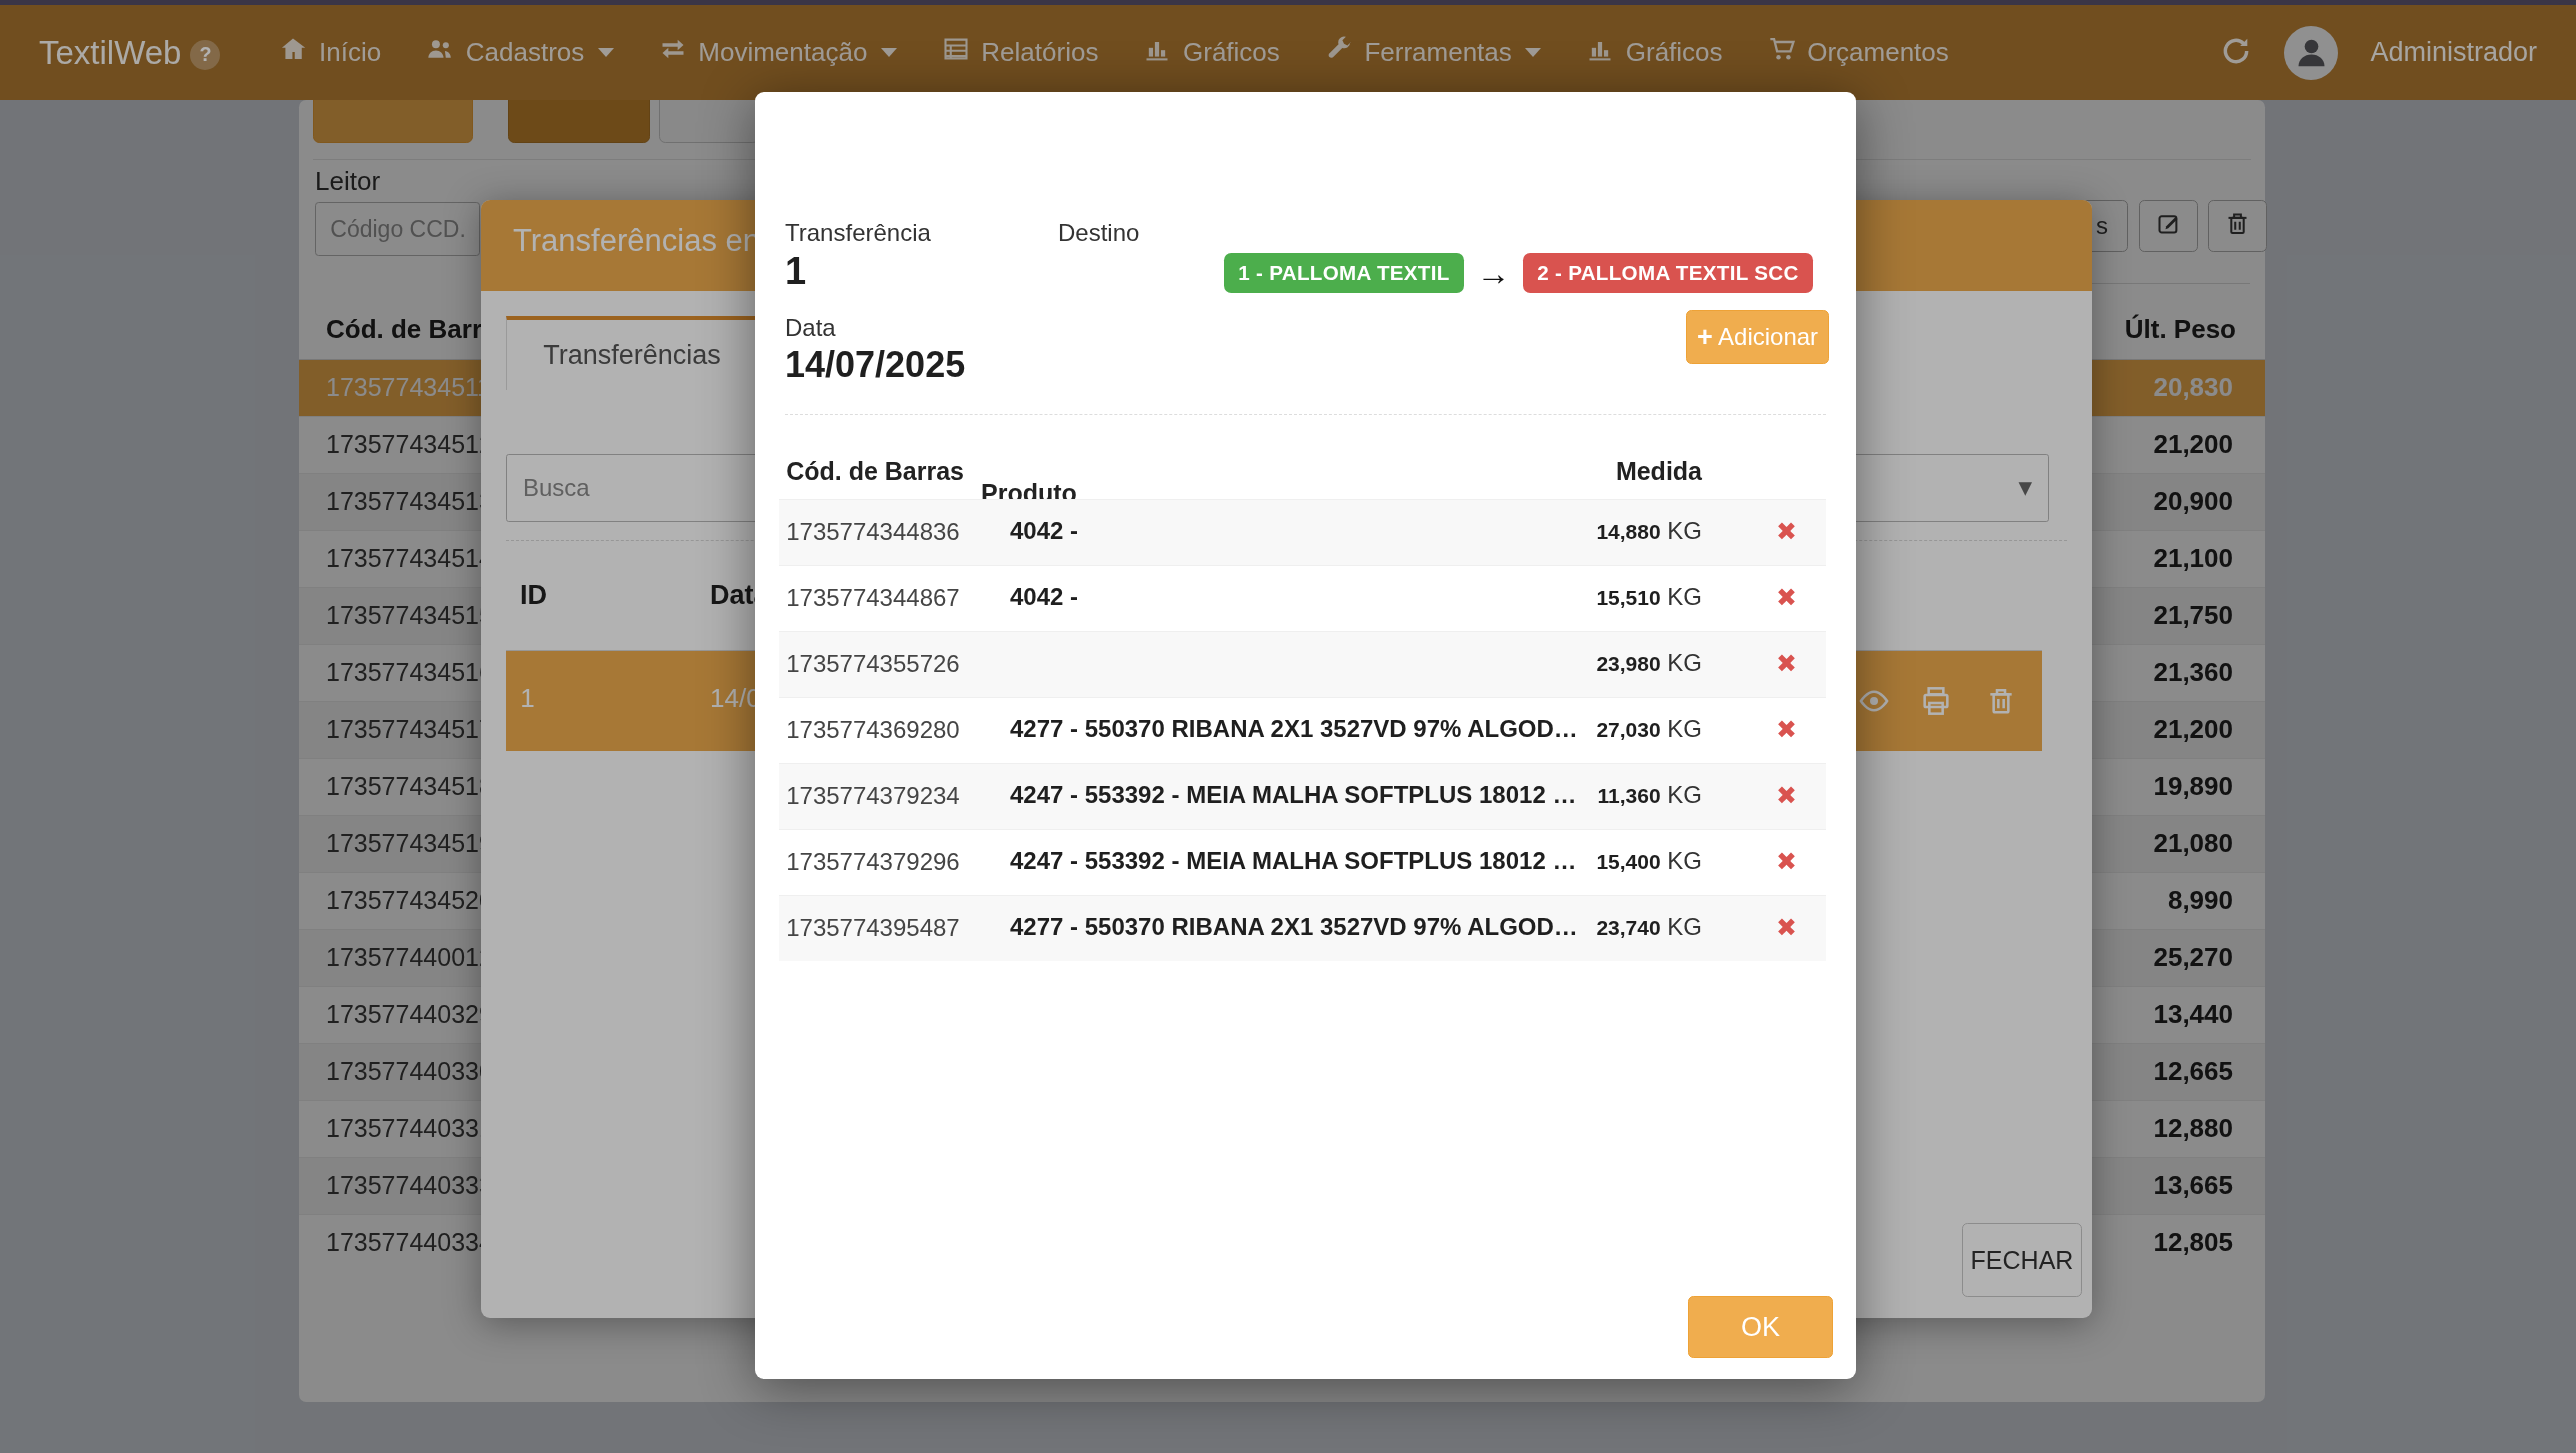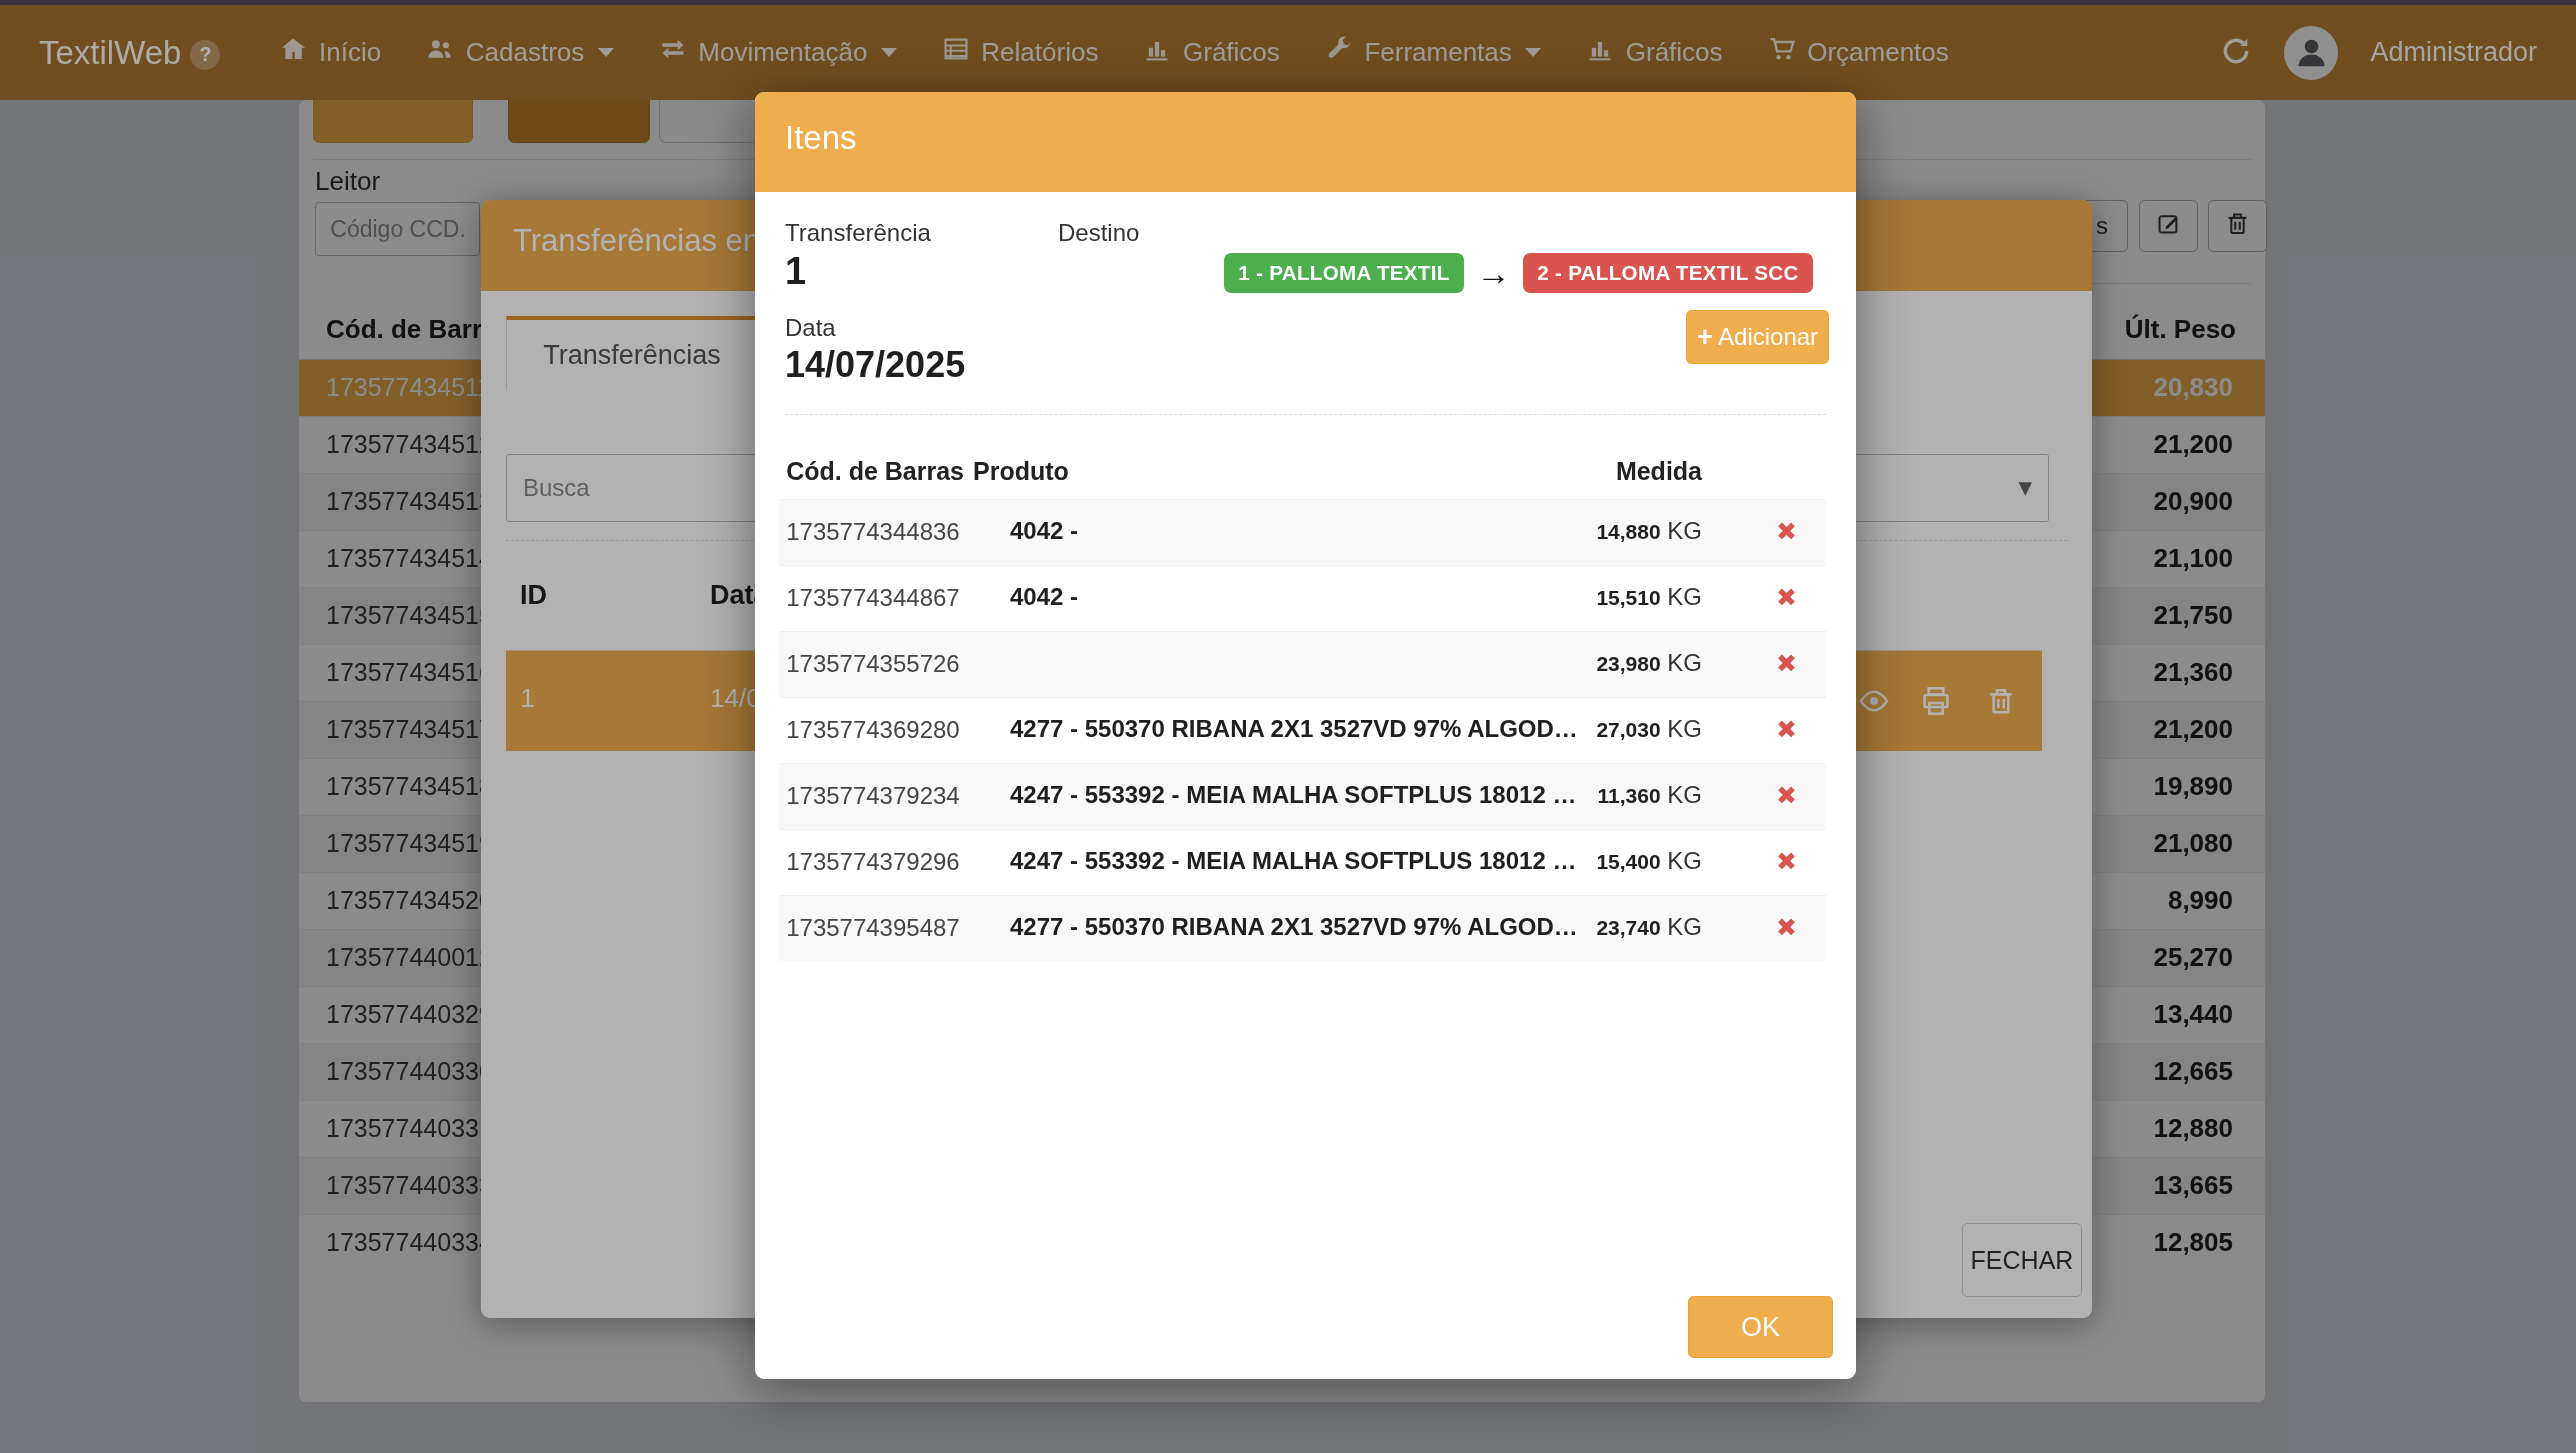--- a/index.html
+++ b/index.html
@@ -100,21 +100,21 @@
   .badge-row{position:absolute;left:469px;top:161px;display:flex;align-items:center;gap:12.5px;}
   .badge{padding:8px 14.3px;border-radius:7.2px;font-size:20.6px;font-weight:700;color:#fff;white-space:nowrap;letter-spacing:0.3px;}
   .badge-green{background:#4cae4c;} .badge-red{background:#d9534f;}
   .badge-arrow{font-size:34px;font-weight:700;color:#111;line-height:1;}
   .btn-adicionar{position:absolute;left:931px;top:218px;width:141px;height:52px;background:#f0ad4e;border:0.9px solid #eea236;
                  border-radius:5.4px;color:#fff;font-size:24px;display:flex;align-items:center;justify-content:center;gap:5.4px;}
   .btn-adicionar .plus{font-weight:700;font-size:27px;}
   .m3-dashed{position:absolute;left:30px;width:1041px;top:322px;border-top:1.8px dashed #ddd;}
   .m3-thead{position:absolute;left:24px;top:361px;width:1047px;height:47px;border-bottom:1.8px solid #e3e3e3;box-sizing:border-box;}
   .m3-th{position:absolute;top:3.6px;font-size:25px;font-weight:700;color:#222;}
-  .th-cod{left:7.2px;} .th-prod{left:194px;} .th-med{right:124px;}
+  .th-cod{left:7.2px;} .th-prod{left:202px;margin-top:22px;} .th-med{right:124px;}
   .m3-rows{position:absolute;left:24px;top:407px;width:1047px;}
   .itrow{position:relative;height:65px;border-top:0.9px solid #efefef;}
   .itrow:nth-child(odd){background:#f8f8f8;}
   .it-code{position:absolute;left:7.2px;top:18px;font-size:24px;color:#454545;}
   .it-prod{position:absolute;left:202px;top:17px;font-size:24px;font-weight:700;color:#1f1f1f;max-width:582px;
            white-space:nowrap;overflow:hidden;margin-left:29px;}
   .it-med{position:absolute;right:124px;top:17px;font-size:24px;color:#333;}
   .it-med b{font-size:21px;color:#1f1f1f;}
   .it-x{position:absolute;right:29px;top:17px;font-size:25px;font-weight:700;color:#d9534f;cursor:pointer;}
   .m3-ok{position:absolute;left:933px;top:1204px;width:143px;height:60px;background:#f0ad4e;border:0.9px solid #eea236;
@@ -353,23 +353,20 @@
             <path d="M10 10.5v7M14 10.5v7"></path>
           </svg>
       </span>
     </div>
     <div class="m2-fechar">FECHAR</div>
   </div>
 
   <div class="backdrop2"></div>
 
   <div class="modal3">
-    <div class="m3-header">
-      <div class="m3-title">Itens</div>
-    </div>
 
     <span class="m3-label lbl-transf">Transferência</span>
     <span class="m3-label lbl-destino">Destino</span>
     <span class="m3-value val-transf">1</span>
 
     <div class="badge-row">
       <span class="badge badge-green">1 - PALLOMA TEXTIL</span>
       <span class="badge-arrow">→</span>
       <span class="badge badge-red">2 - PALLOMA TEXTIL SCC</span>
     </div>

